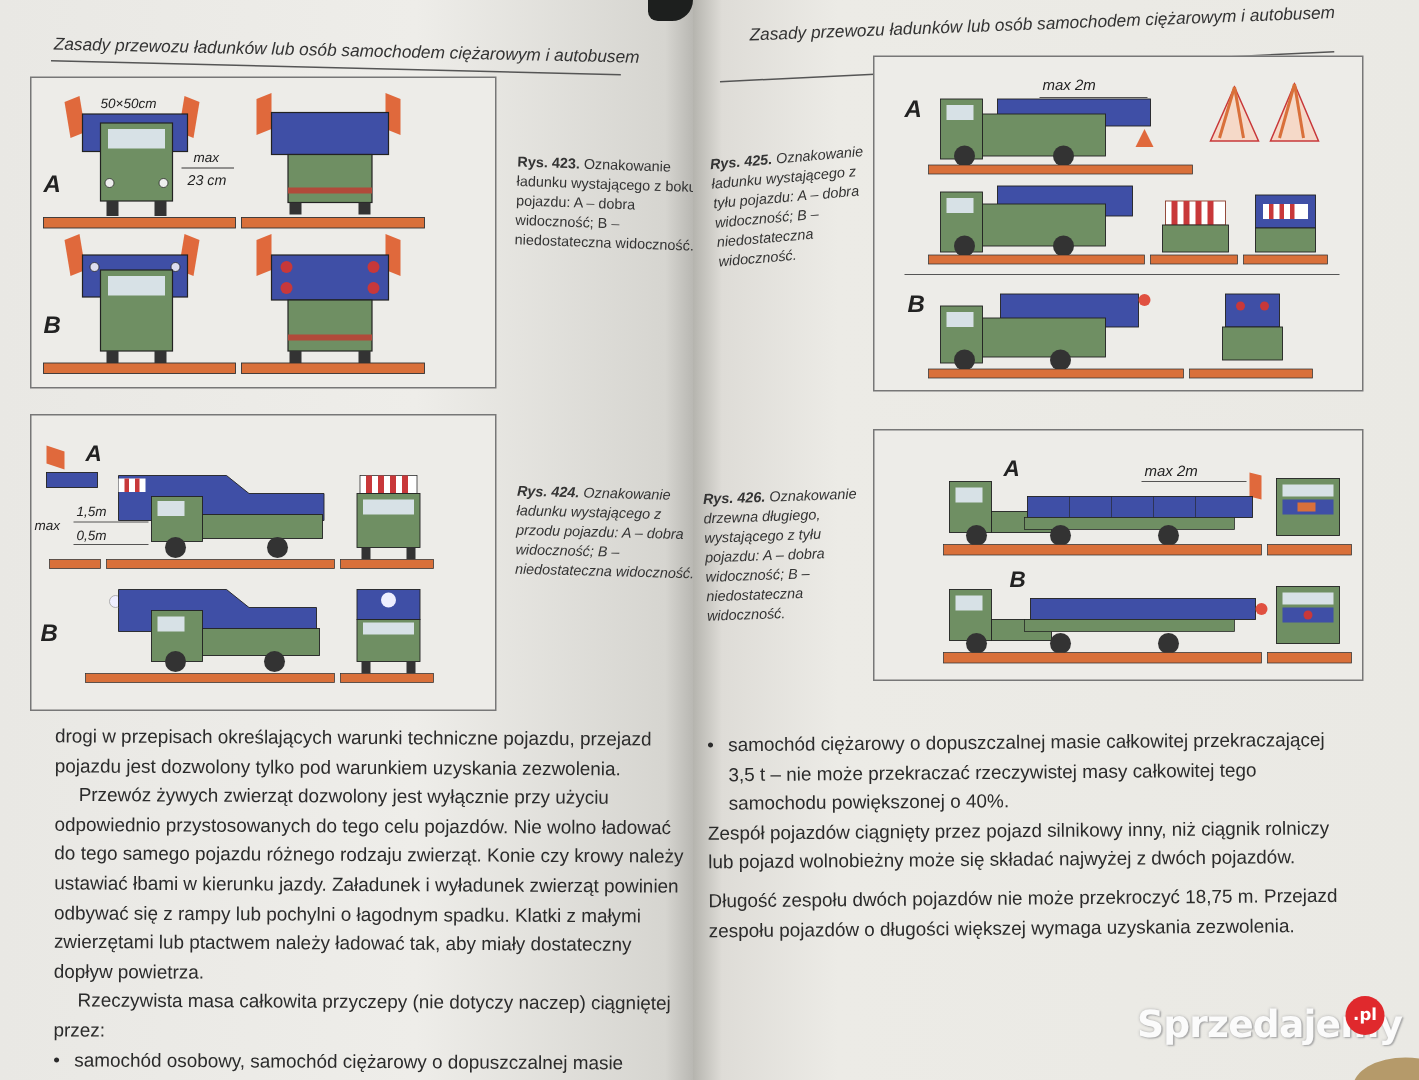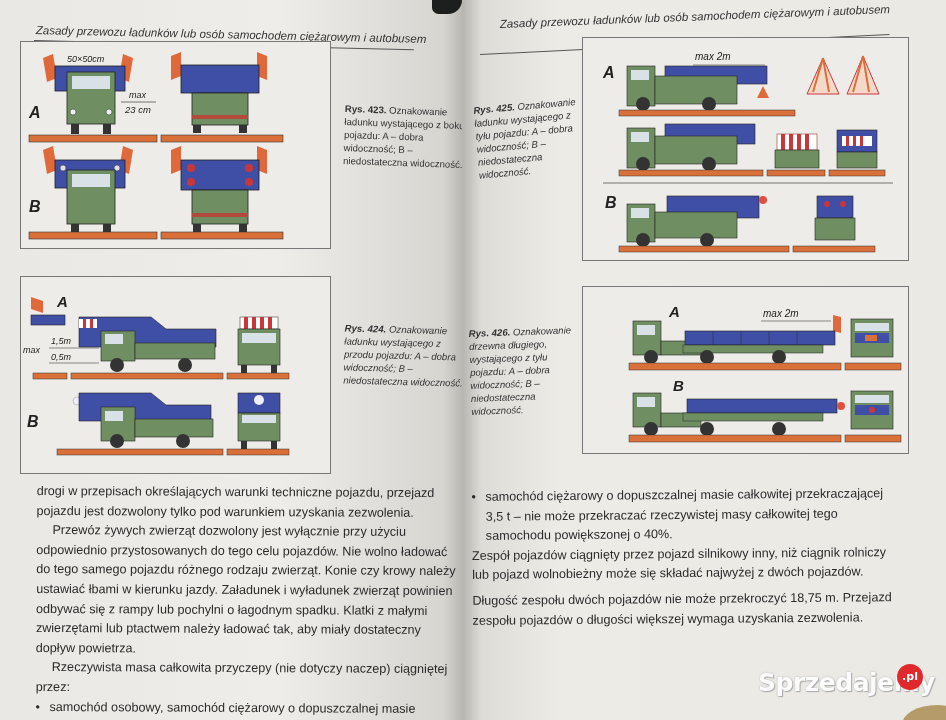--- a/index.html
+++ b/index.html
@@ -31,21 +31,21 @@
   .rh-right { left:500px; top:12px; transform:rotate(-2.2deg); transform-origin:left bottom; }
   .rule {
     position:absolute; height:1px; background:#555;
   }
   .rule-left { left:34px; top:40px; width:380px; transform:rotate(1.4deg); transform-origin:left; }
   .rule-right { left:480px; top:42px; width:410px; transform:rotate(-2.8deg); transform-origin:left; }
 
   .figure {
     position:absolute; border:1px solid #777; background:#edece8;
   }
-  .fig-423 { left:20px; top:41px; width:309px; height:206px; }
+  .fig-423 { left:20px; top:51px; width:309px; height:206px; }
   .fig-424 { left:20px; top:276px; width:309px; height:196px; }
   .fig-425 { left:582px; top:37px; width:325px; height:222px; }
   .fig-426 { left:582px; top:286px; width:325px; height:166px; }
   .figure svg { display:block; width:100%; height:100%; }
 
   .caption {
     position:absolute; font-size:9.6px; line-height:13px; color:#333; width:120px;
   }
   .caption b { font-weight:bold; }
   .cap-423 { left:344px; top:104px; transform:rotate(2deg); }

